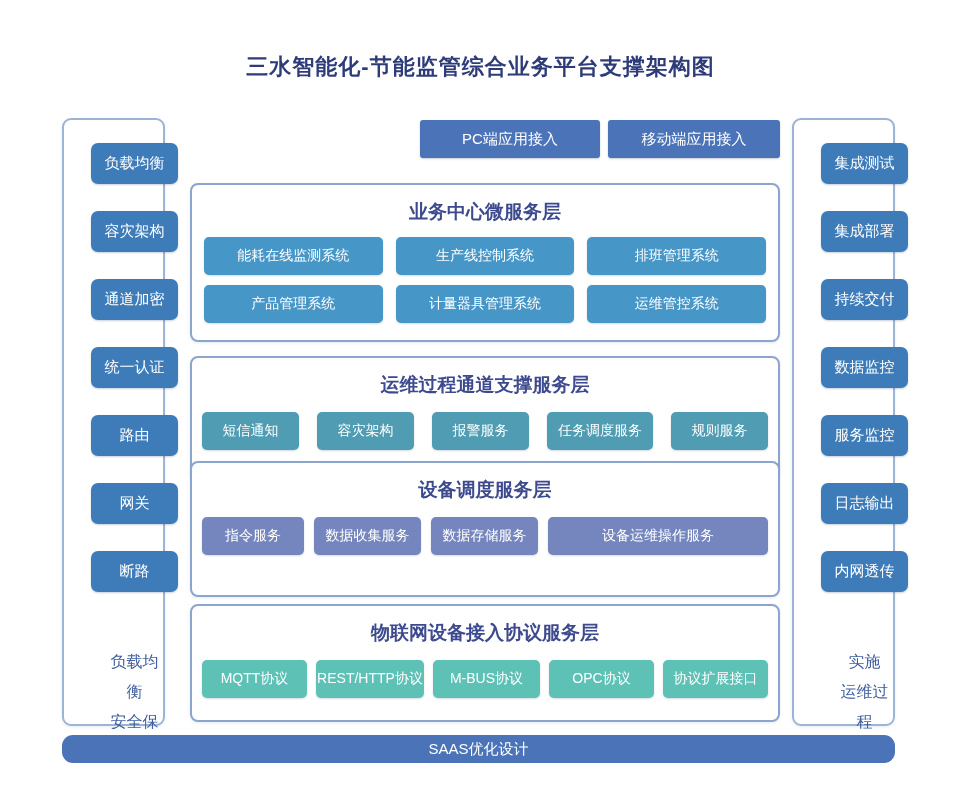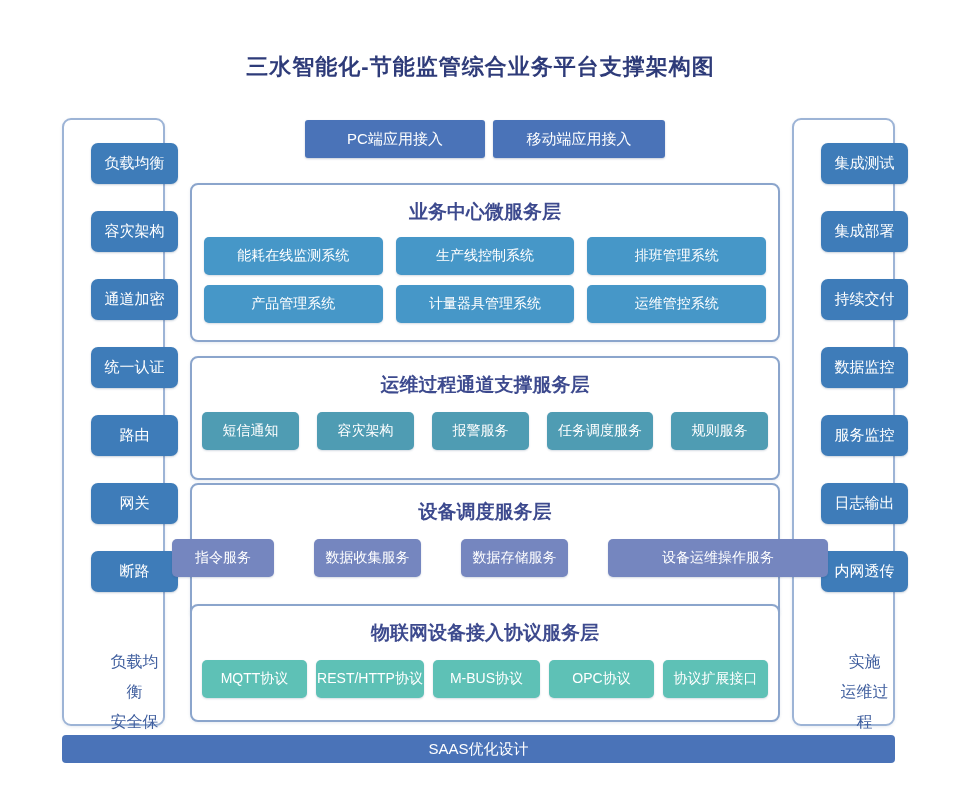--- a/index.html
+++ b/index.html
@@ -33,21 +33,21 @@
     flex:none;
   }
   .side-footer {
     margin-top:28px; text-align:center;
     color:#3f5e9e; font-size:16px; line-height:30px;
   }
 
   
   .access-row {
     position:absolute; top:120px; left:190px; width:590px;
-    display:flex; justify-content:center; gap:8px;
+    display:flex; justify-content:flex-end; gap:8px;
   }
   .access-btn {
     height:38px; background:#4a73b8; border-radius:3px;
     color:#fff; font-size:15px;
     display:flex; align-items:center; justify-content:center;
     box-shadow:0 1px 2px rgba(40,60,100,0.25);
   }
   .access-btn.pc { width:180px; }
   .access-btn.mobile { width:172px; }
 
@@ -55,21 +55,21 @@
     position:absolute; left:190px; width:590px;
     background:#fff; border:2px solid #8ba5cc; border-radius:8px;
     box-shadow:0 1px 3px rgba(60,90,140,0.12);
   }
   .layer-panel .layer-title {
     text-align:center; color:#3d4a8e; font-size:19px; font-weight:bold;
     margin-top:14px;
   }
   #layer-business { top:183px; height:159px; }
   #layer-channel  { top:356px; height:124px; }
-  #layer-device   { top:483px; height:136px; }
+  #layer-device   { top:461px; height:136px; }
   #layer-iot      { top:604px; height:118px; }
 
   .box {
     height:38px; color:#fff; font-size:14px; border-radius:5px;
     display:flex; align-items:center; justify-content:center;
     box-shadow:0 1px 2px rgba(40,70,110,0.2);
     flex:none;
   }
   .grid-3x2 {
     margin:12px 12px 0 12px;
@@ -77,30 +77,30 @@
     gap:10px 13px;
   }
   .grid-3x2 .box { background:#4697c8; width:auto; }
 
   .box-row { display:flex; justify-content:center; margin-top:14px; }
   #layer-channel .box-row { gap:18px; }
   #layer-channel .box { background:#4f9cb3; }
   .w-97 { width:97px; } .w-106 { width:106px; }
 
   #layer-device .box-row { gap:10px; }
-  #layer-device .box { background:#7586bf;margin-left:30px; }
+  #layer-device .box { background:#7586bf; }
   .w-102 { width:102px; } .w-107 { width:107px; } .w-220 { width:220px; }
 
   #layer-iot .box-row { gap:9px; }
   #layer-iot .box { background:#5ec1b6; }
   .w-105 { width:105px; } .w-108 { width:108px; }
 
   .bottom-bar {
     position:absolute; left:62px; top:735px; width:833px; height:28px;
-    background:#4a73b8; border-radius:4px;
+    background:#4a73b8; border-radius:11px;
     color:#fff; font-size:15px;
     display:flex; align-items:center; justify-content:center;
   }
 </style>
 </head>
 <body>
 
 <div class="canvas">
 
   <div class="diagram-title">三水智能化-节能监管综合业务平台支撑架构图</div>

